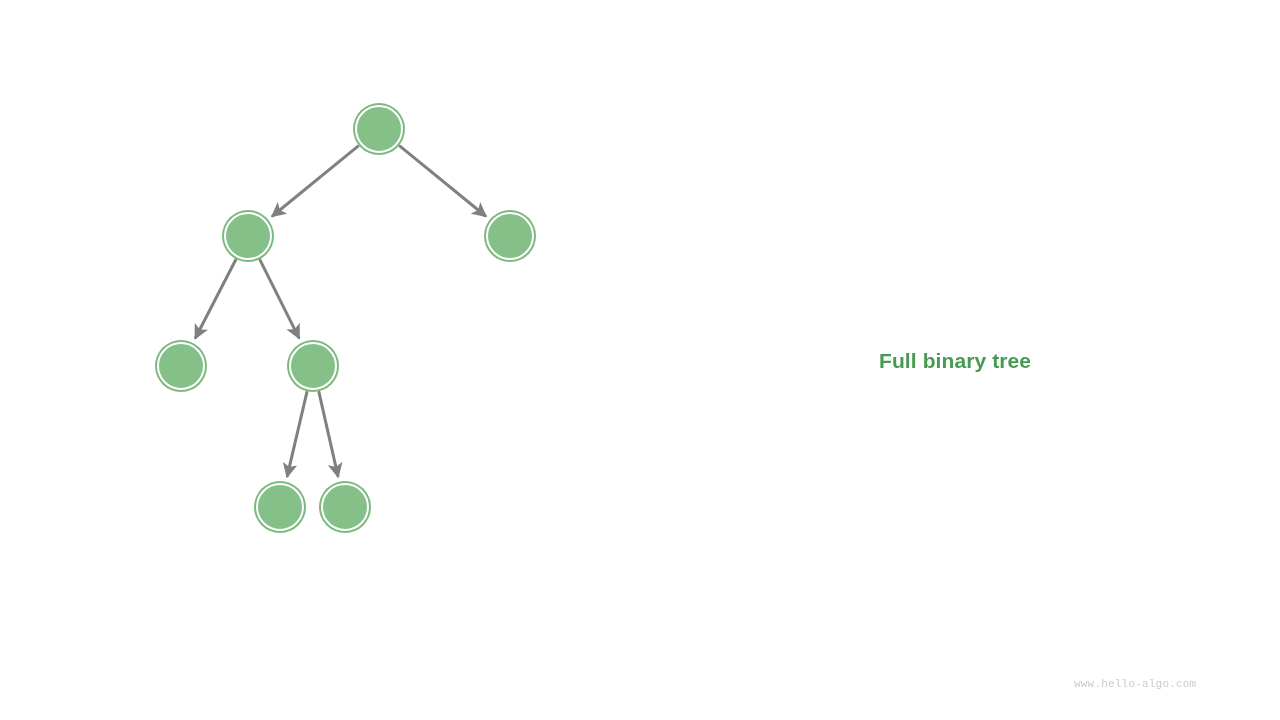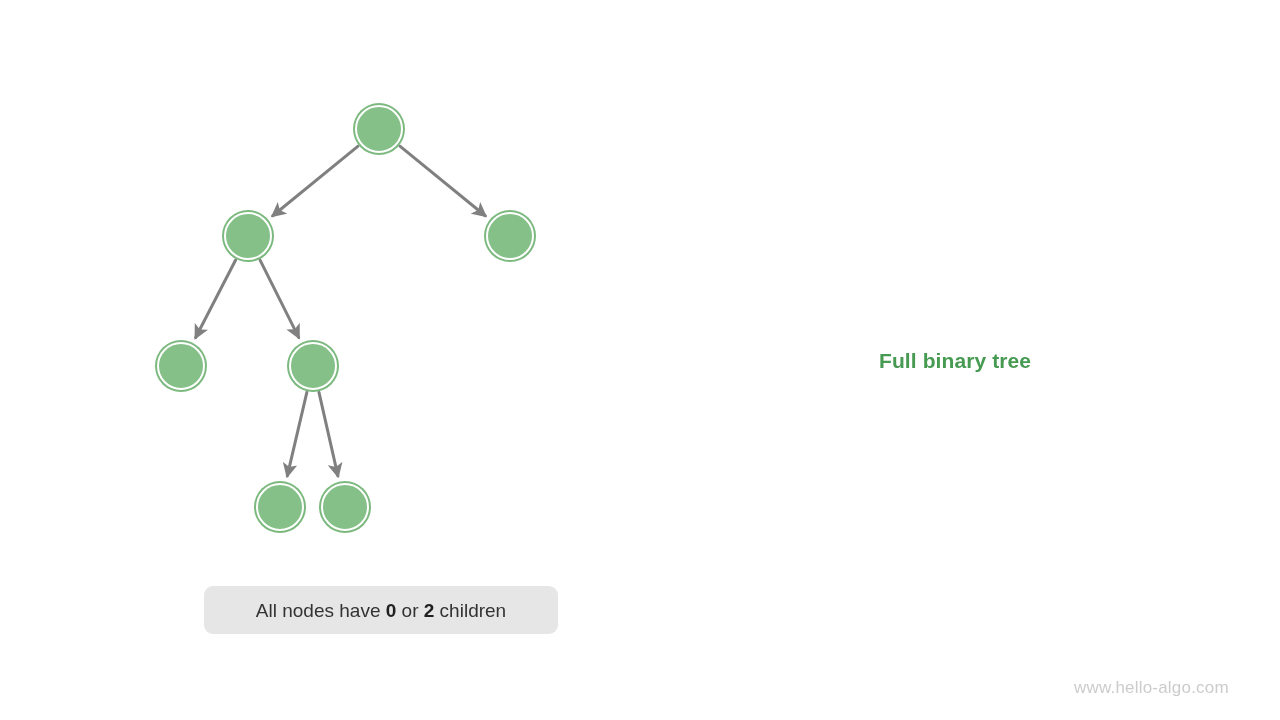--- a/index.html
+++ b/index.html
@@ -63,22 +63,22 @@
     line-height: 1;
   }
   #caption-text b {
     font-weight: bold;
     color: #1f1f1f;
   }
 
   
   #watermark {
     position: absolute;
-    font-family: Liberation Sans, sans-serif;
-    font-size: 17px;
+    font-family: Liberation Mono, monospace;
+    font-size: 11px;
     color: #cccccc;
     white-space: nowrap;
     letter-spacing: 0.2px;
   }
 </style>
 </head>
 <body>
 
 <div id="diagram-canvas">
 
@@ -103,19 +103,16 @@
       <div class="tree-node" style="left: 224px; top: 212px; width: 48px; height: 48px; background: rgb(133, 192, 136); border-color: rgb(255, 255, 255); box-shadow: rgb(124, 185, 127) 0px 0px 0px 2px;"></div>
       <div class="tree-node" style="left: 486px; top: 212px; width: 48px; height: 48px; background: rgb(133, 192, 136); border-color: rgb(255, 255, 255); box-shadow: rgb(124, 185, 127) 0px 0px 0px 2px;"></div>
       <div class="tree-node" style="left: 157px; top: 342px; width: 48px; height: 48px; background: rgb(133, 192, 136); border-color: rgb(255, 255, 255); box-shadow: rgb(124, 185, 127) 0px 0px 0px 2px;"></div>
       <div class="tree-node" style="left: 289px; top: 342px; width: 48px; height: 48px; background: rgb(133, 192, 136); border-color: rgb(255, 255, 255); box-shadow: rgb(124, 185, 127) 0px 0px 0px 2px;"></div>
       <div class="tree-node" style="left: 256px; top: 483px; width: 48px; height: 48px; background: rgb(133, 192, 136); border-color: rgb(255, 255, 255); box-shadow: rgb(124, 185, 127) 0px 0px 0px 2px;"></div>
       <div class="tree-node" style="left: 321px; top: 483px; width: 48px; height: 48px; background: rgb(133, 192, 136); border-color: rgb(255, 255, 255); box-shadow: rgb(124, 185, 127) 0px 0px 0px 2px;"></div>
     </div>
 
   <div id="diagram-title" style="left: 879px; top: 305px; color: rgb(71, 154, 81); font-size: 21px;">Full binary tree</div>
 
-  <div id="caption-box" style="left: 204px; top: 586px; width: 354px; height: 48px; border-radius: 9px; background: rgb(230, 230, 230);">
-    <div id="caption-text" style="color: rgb(51, 51, 51);">All nodes have <b>0</b> or <b>2</b> children</div>
-  </div>
 
   <div id="watermark" style="left: 1074px; top: 678px; color: rgb(204, 204, 204);">www.hello-algo.com</div>
 
 </div>
 
 </body></html>

